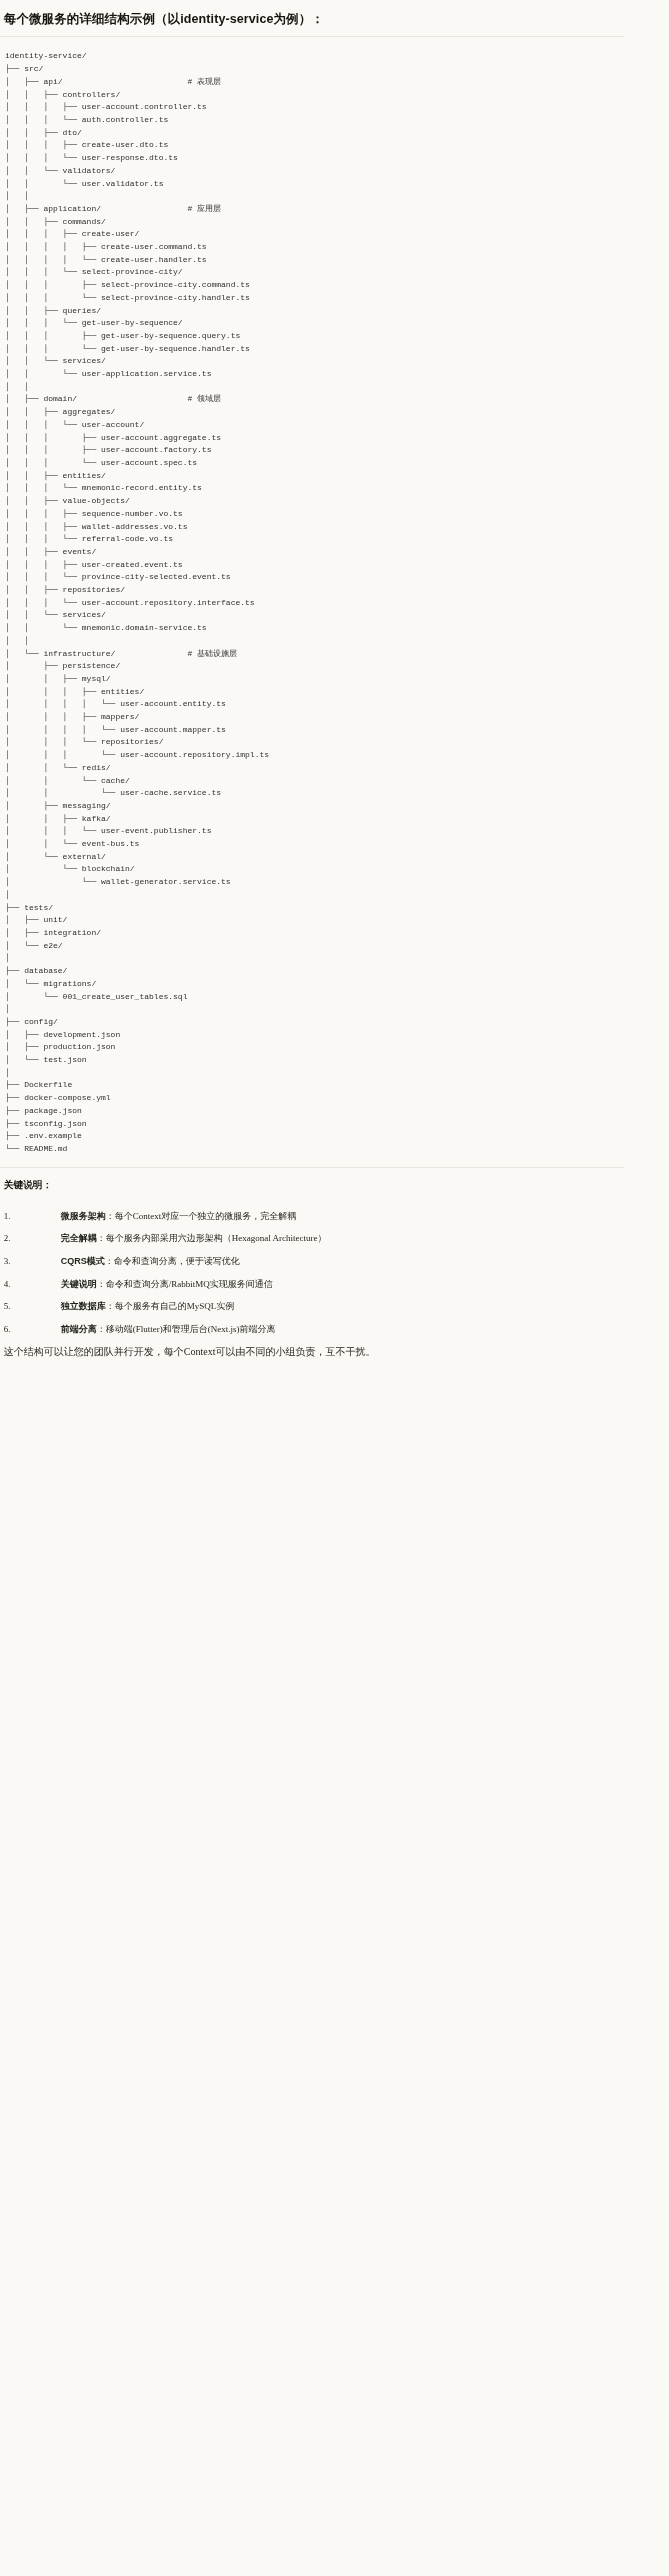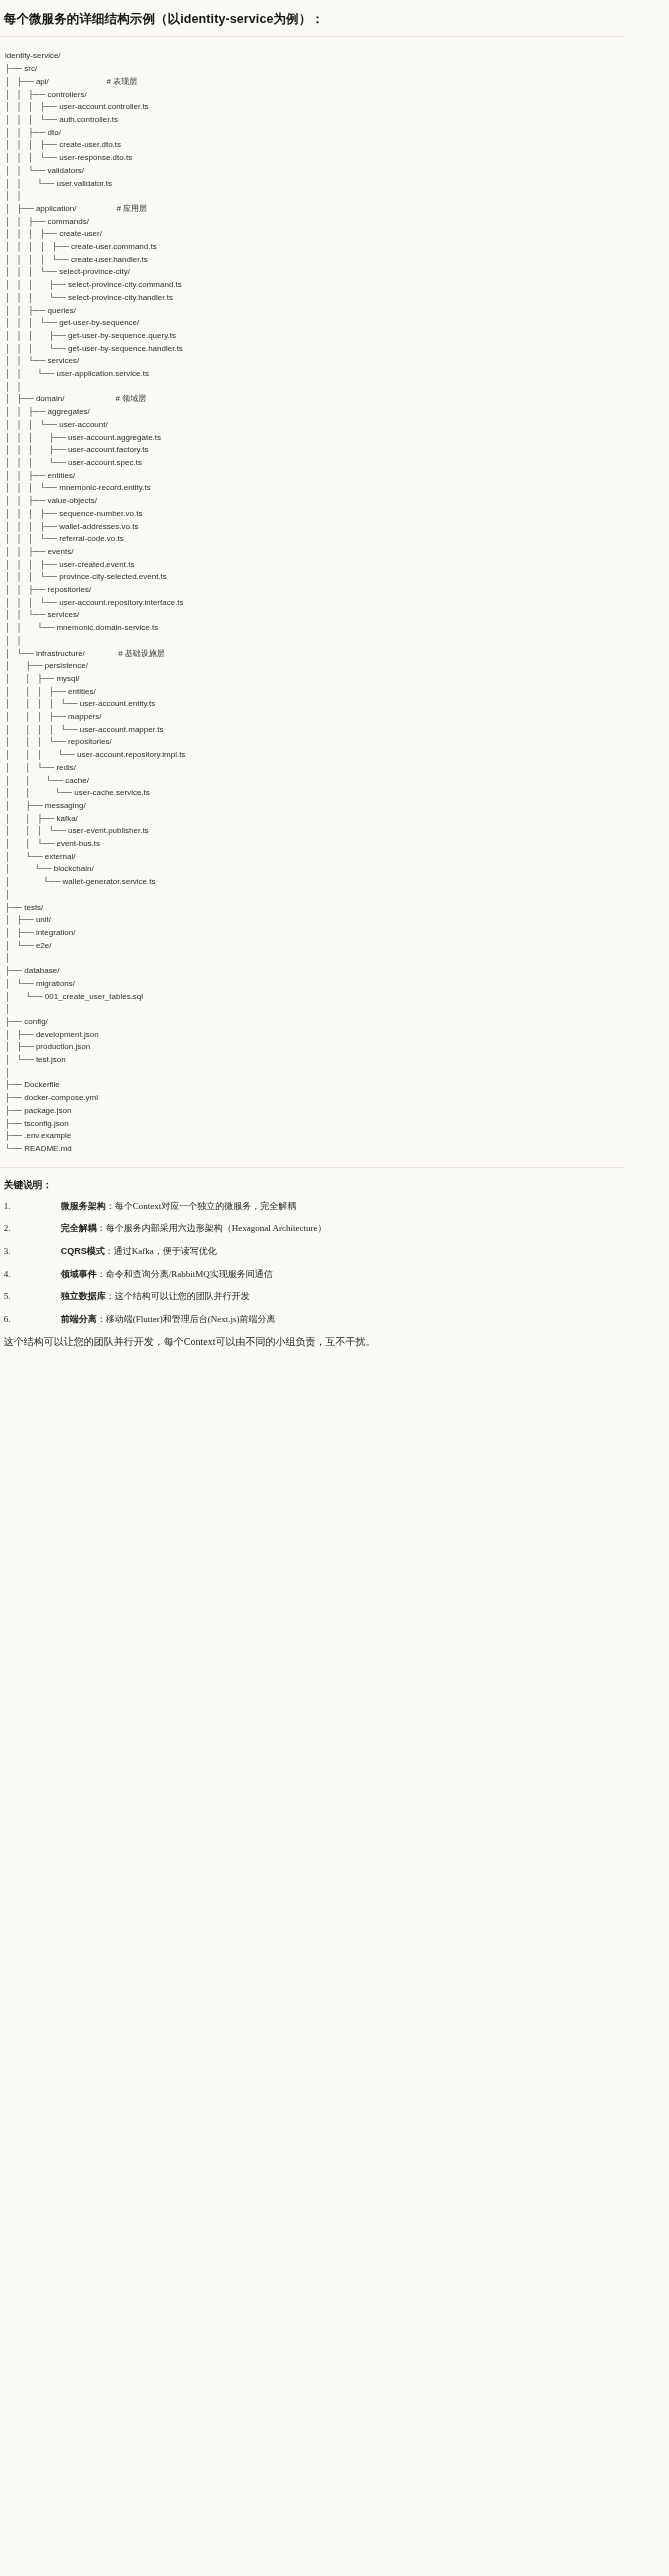--- a/index.html
+++ b/index.html
@@ -38,40 +38,40 @@
     height: 0;
   }
 
   
   .tree-block {
     background: #faf9f5;
     padding: 13.8px 0 11.3px 5px;
     margin: 0;
   }
   .tree {
-    font-family: Liberation Sans, sans-serif;
+    font-family: Liberation Mono, monospace;
     font-size: 8px;
     line-height: 12.7px;
     white-space: pre;
     color: #2f2f2d;
     margin: 0;
     letter-spacing: 0px;
     tab-size: 4;
   }
 
   
   .notes {
     padding: 10px 8.8px 3.8px 3.8px;
   }
   .notes-title {
     font-family: "Liberation Sans", "DejaVu Sans", sans-serif;
     font-weight: bold;
     font-size: 9.7px;
     line-height: 13.8px;
-    margin: 0 0 8px 0;
+    margin: 0 0 18px 0;
     color: #16150f;
   }
   ol.notes-list {
     list-style: none;
     counter-reset: note;
     margin: 0;
     padding: 0;
   }
   ol.notes-list > li {
     counter-increment: note;
@@ -196,23 +196,23 @@
   </div>
 
   <hr class="rule">
 
   <div class="notes">
     <div class="notes-title">关键说明：</div>
 
     <ol class="notes-list" id="notes-list">
         <li><span class="k">微服务架构</span><span>：每个Context对应一个独立的微服务，完全解耦</span></li>
         <li><span class="k">完全解耦</span><span>：每个服务内部采用六边形架构（Hexagonal Architecture）</span></li>
-        <li><span class="k">CQRS模式</span><span>：通过Kafka，便于读写优化</span></li>
-        <li><span class="k">领域事件</span><span>：命令和查询分离/RabbitMQ实现服务间通信</span></li>
-        <li><span class="k">独立数据库</span><span>：这个结构可以让您的团队并行开发</span></li>
+        <li><span class="k">CQRS模式</span><span>：命令和查询分离，便于读写优化</span></li>
+        <li><span class="k">关键说明</span><span>：命令和查询分离/RabbitMQ实现服务间通信</span></li>
+        <li><span class="k">独立数据库</span><span>：每个服务有自己的MySQL实例</span></li>
         <li><span class="k">前端分离</span><span>：移动端(Flutter)和管理后台(Next.js)前端分离</span></li>
       </ol>
 
     <p class="closing">这个结构可以让您的团队并行开发，每个Context可以由不同的小组负责，互不干扰。</p>
   </div>
 
 </div>
 
 
 </body></html>

